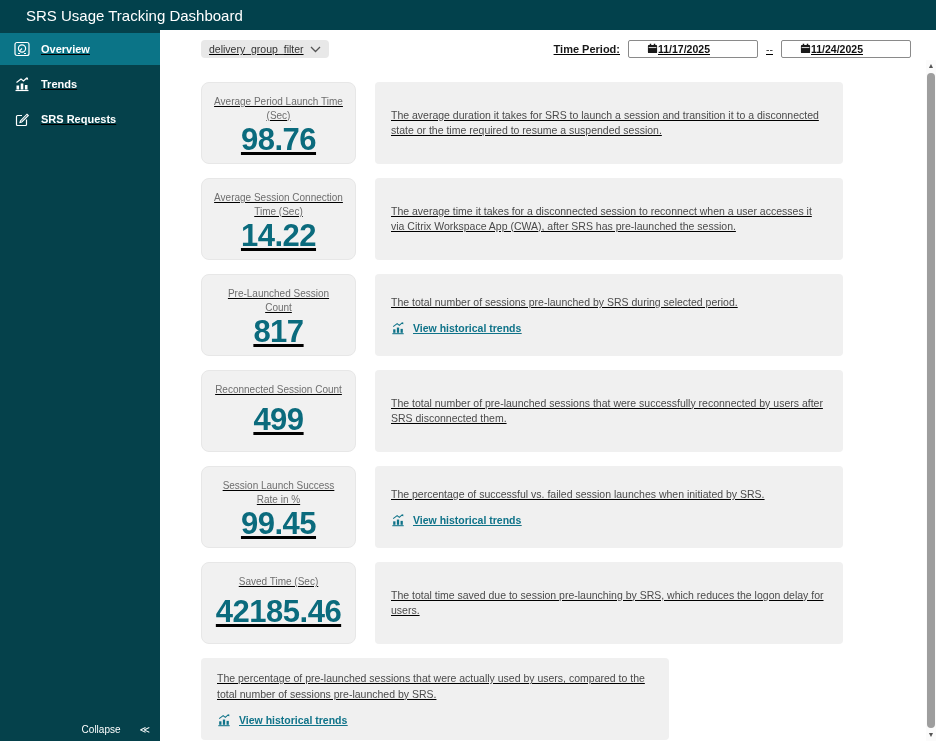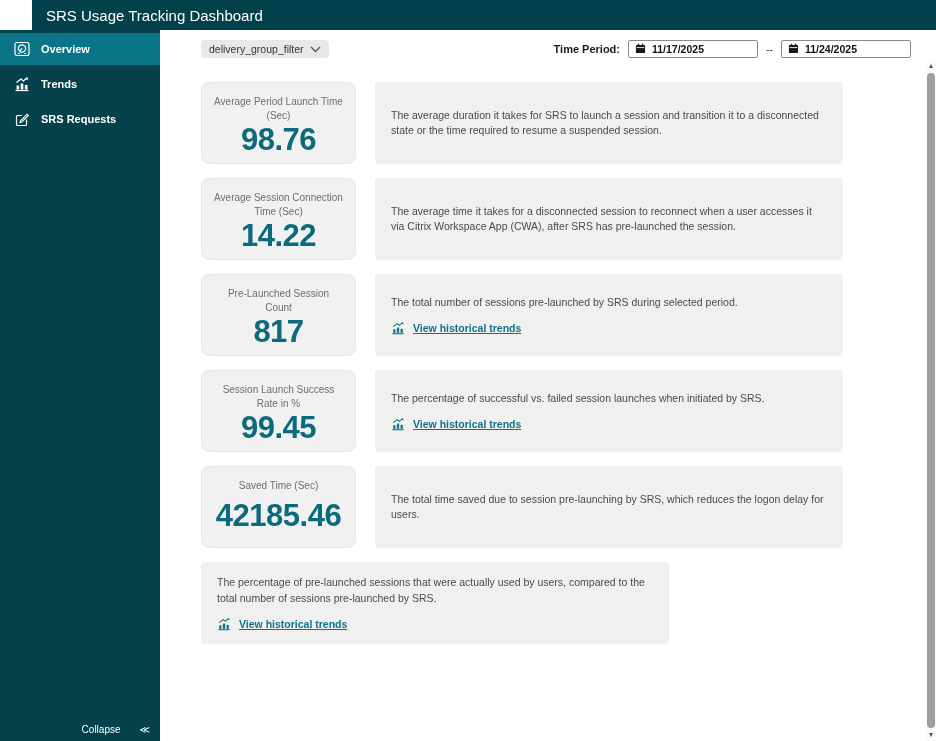--- a/index.html
+++ b/index.html
@@ -9,26 +9,25 @@
     background: #ffffff;
     position: relative;
   }
   
   .app-header {
     height: 30px;
     background: #02414c;
     color: #ffffff;
     display: flex;
     align-items: center;
-    padding-left: 14px;
+    padding-left: 26px;
     font-size: 15px;
-    margin-left: 32px;
-  }
-  
-  .layout { display: flex; height: 711px; position: relative; }
+  }
+  
+  .layout { display: flex; height: 711px; position: relative; text-decoration: underline; }
   
   .sidebar {
     width: 160px;
     flex-shrink: 0;
     background: #05414b;
     position: relative;
   }
   .nav-item {
     height: 32px;
     margin-top: 3px;
@@ -80,22 +79,22 @@
   .time-period { display: flex; align-items: center; gap: 8px; }
   .tp-label { font-size: 11px; font-weight: bold; color: #1a1a1a; }
   .date-input {
     width: 130px;
     height: 18px;
     border: 1px solid #8a8a8a;
     border-radius: 2px;
     background: #ffffff;
     display: flex;
     align-items: center;
-    gap: 6px;
-    padding: 0 6px;
+    gap: 0;
+    padding: 0 18px;
     font-size: 10.5px;
     font-weight: bold;
     color: #111111;
     cursor: text;
   }
   .tp-sep { font-size: 10.5px; color: #333; }
   
   .rows { margin: 24px 0 0 28px; }
   .metric-row { display: flex; gap: 19px; margin-bottom: 14px; height: 82px; }
   .metric-card {
@@ -295,20 +294,30 @@
     <rect x="10.9" y="9" width="2.6" height="4.5" fill="#0f7389"></rect>
     <path d="M2.5 6.5 L7 3 L9.5 5 L13 1.8" stroke="#0f7389" stroke-width="1.2" fill="none"></path>
     <path d="M13.8 1.2 l0.4 2.6 l-2.6 -0.6 z" fill="#0f7389"></path>
   </svg>
               </span>
         <a class="trend-link">View historical trends</a>
       </div>
     </div>
   </div>
 
+  <div class="metric-row">
+    <div class="metric-card">
+      <div class="metric-title">Reconnected Session Count</div>
+      <div class="metric-value">499</div>
+    </div>
+    <div class="desc-card">
+      <div class="desc-text">The total number of pre-launched sessions that were successfully reconnected by users after SRS disconnected them.</div>
+
+    </div>
+  </div>
 
   <div class="metric-row">
     <div class="metric-card">
       <div class="metric-title">Session Launch Success Rate in %</div>
       <div class="metric-value">99.45</div>
     </div>
     <div class="desc-card">
       <div class="desc-text">The percentage of successful vs. failed session launches when initiated by SRS.</div>
       <div class="trend-link-row">
         <span class="trend-icon">

